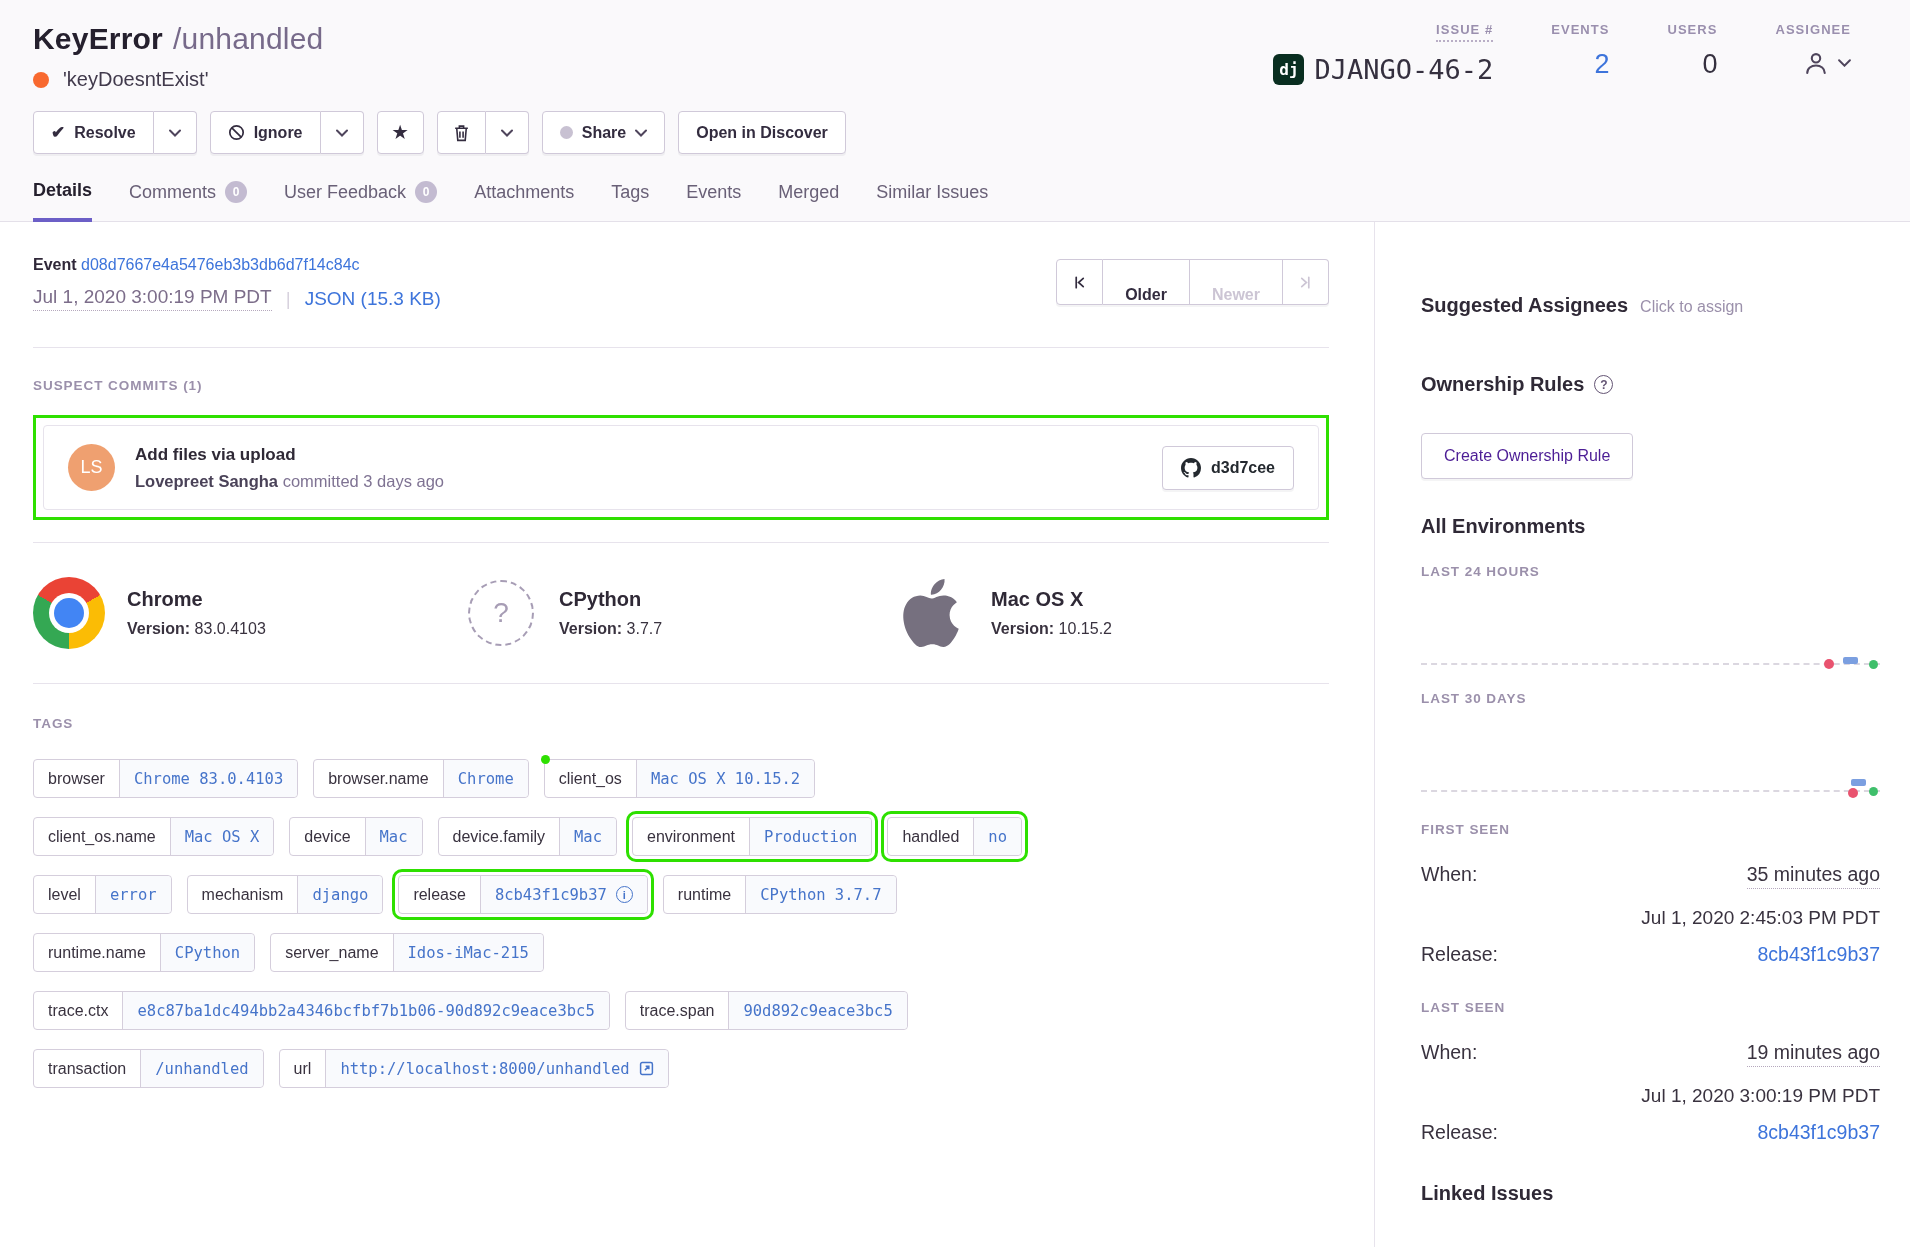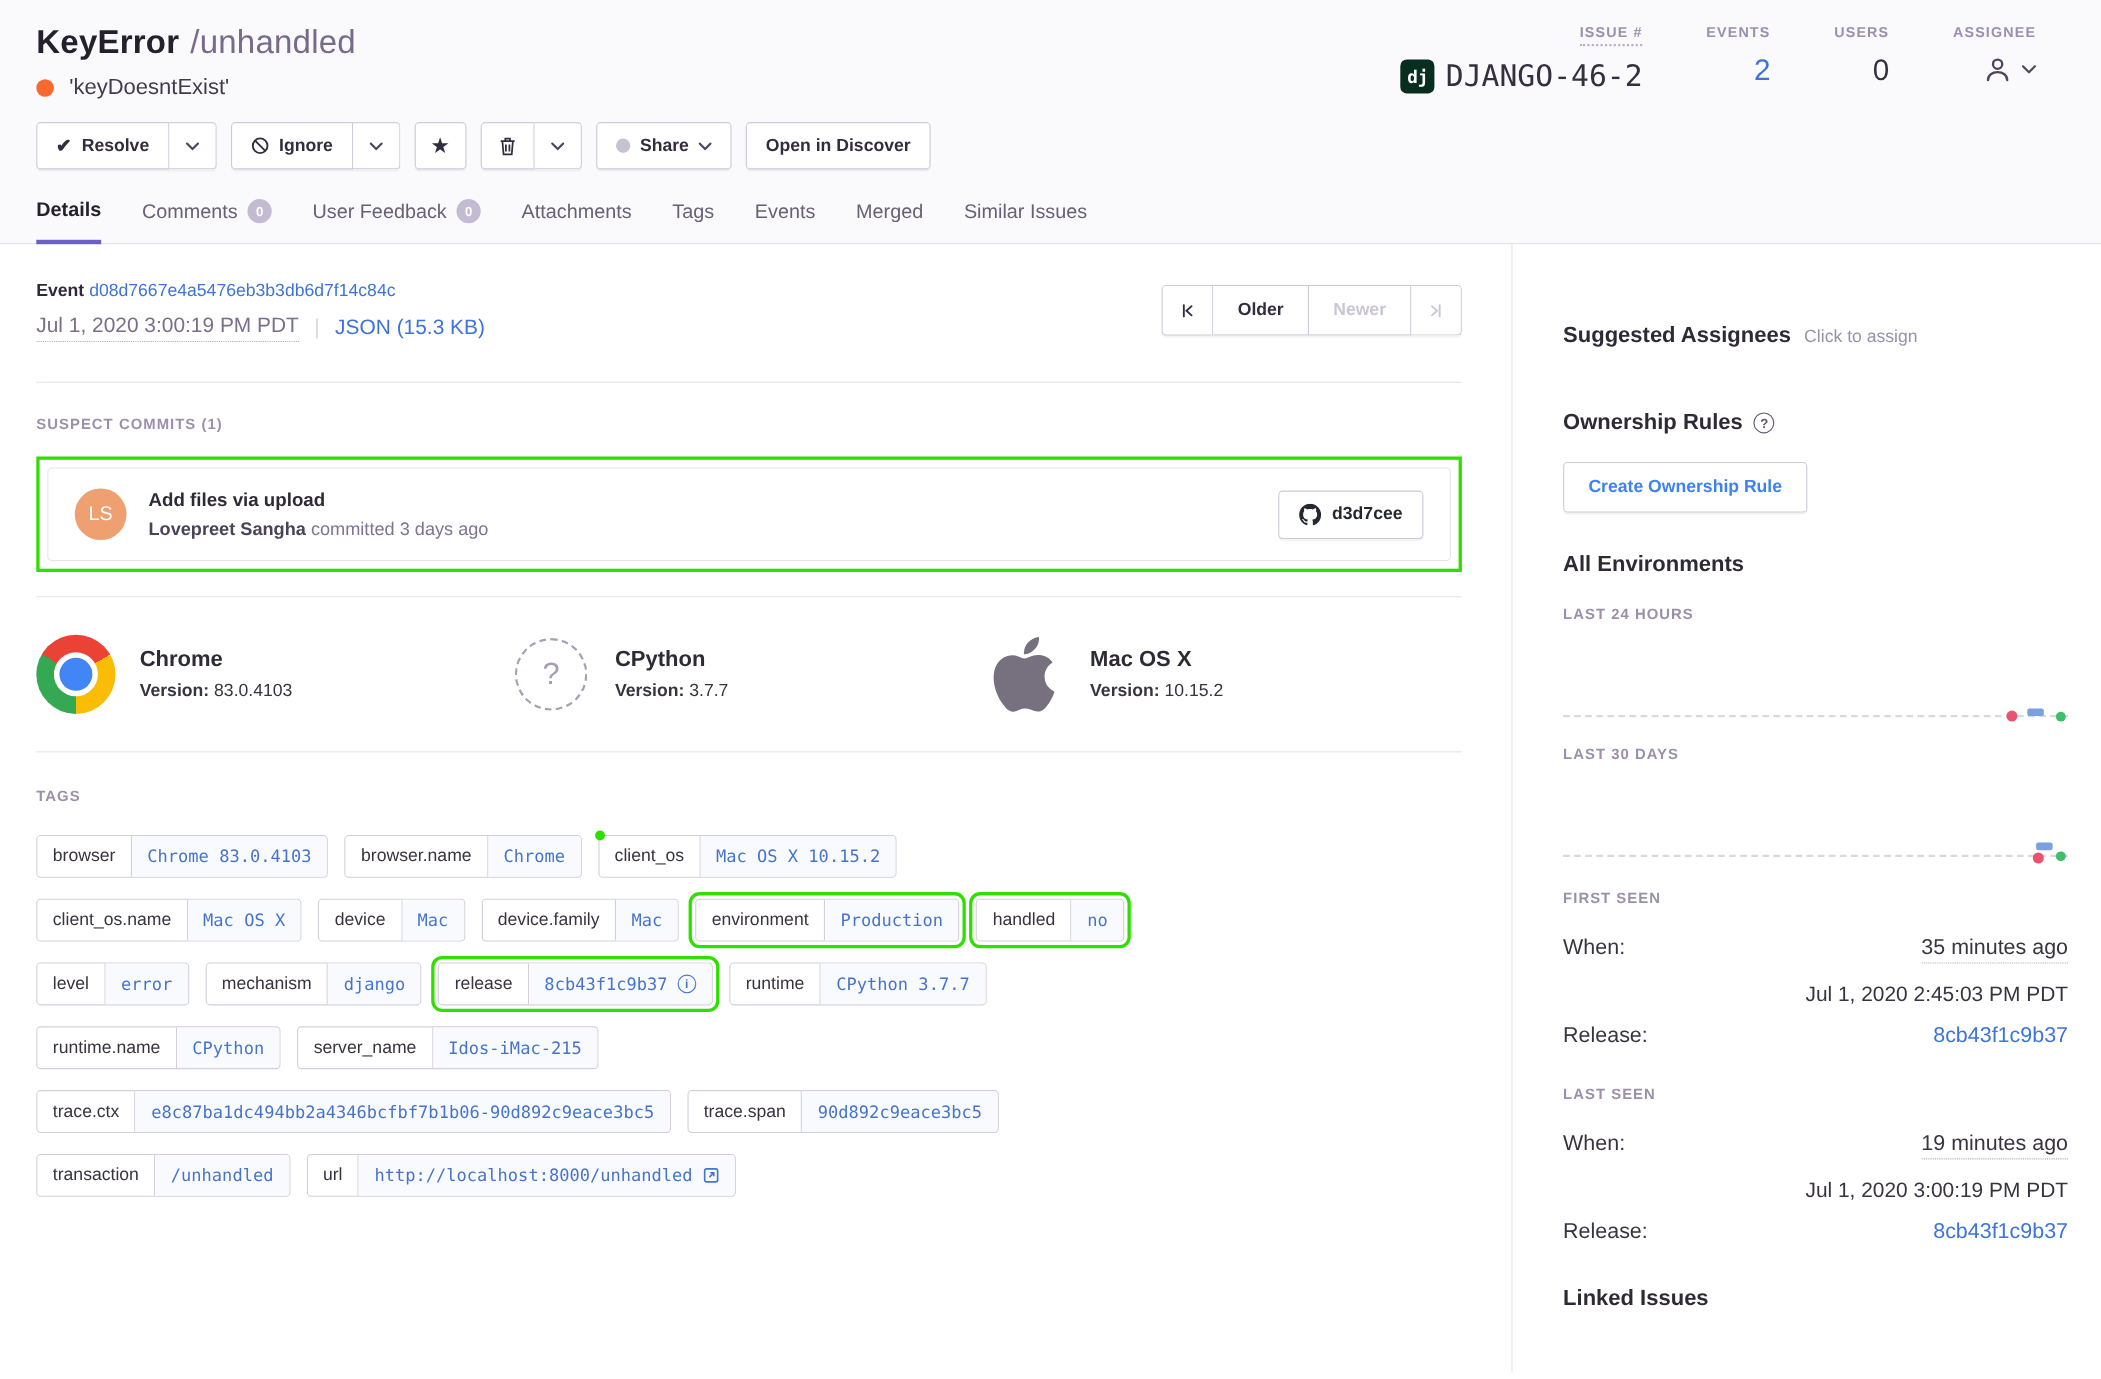--- a/index.html
+++ b/index.html
@@ -57,21 +57,21 @@
   
   .event-header { padding:34px 0 36px 0; display:flex; justify-content:space-between; align-items:flex-start; }
   .event-line { font-size:16px; }
   .event-label { font-weight:bold; color:#302839; }
   .link { color:#3d74db; cursor:pointer; }
   .event-date-line { margin-top:12px; font-size:19px; display:flex; align-items:center; gap:14px; }
   .event-date { color:#7c6d8a; border-bottom:1px dotted #b5a8bd; padding-bottom:2px; }
   .pipe { color:#d8d2de; }
   .pager { display:flex; margin-top:3px; }
   .pager .btn { height:46px; font-size:16px; }
-  .pager .btn.mid { border-radius:0; border-left:none; padding:0 22px; }
+  .pager .btn.mid { border-radius:0; border-left:none; padding:0 22px;align-items:flex-end; }
   .pager .btn:first-child { border-radius:4px 0 0 4px; }
   .pager .btn:last-child { border-radius:0 4px 4px 0; border-left:none; }
   .pager .disabled { color:#ccc5d4; }
   .pager .disabled svg { color:#ccc5d4; }
 
   .sec-label { font-size:13.5px; font-weight:bold; color:#9b90ab; letter-spacing:.07em; }
 
   
   .suspect { padding:30px 0 22px 0; }
   .annot-box { border:3px solid #2ee000; margin-top:22px; padding:7px; }
@@ -119,22 +119,22 @@
   .info-circ { width:17px; height:17px; border:1.5px solid #4674ca; border-radius:50%; flex:none;
     display:flex; align-items:center; justify-content:center; font-size:11px; font-weight:bold;
     font-family:"Liberation Sans", sans-serif; }
 
   
   .sb-h { font-size:20px; font-weight:bold; color:#2f2936; }
   .sb-hint { font-size:16px; font-weight:normal; color:#9b90ab; margin-left:12px; }
   .sb-ownership { margin-top:56px; display:flex; align-items:center; gap:10px; }
   .help-circ { width:19px; height:19px; border:1.6px solid #645574; border-radius:50%; color:#645574;
     display:flex; align-items:center; justify-content:center; font-size:12px; font-weight:bold; }
-  .sb-btn { margin-top:24px; display:inline-block; background:#fff; border:1px solid #d0c9d9;
-    border-radius:4px; padding:13px 22px; font-size:16px; font-weight:bold; color:#3b82f6;
+  .sb-btn { margin-top:37px; display:inline-block; background:#fff; border:1px solid #d0c9d9;
+    border-radius:4px; padding:13px 22px; font-size:16px; font-weight:normal; color:#4c1d95;
     box-shadow:0 2px 0 rgba(45,33,60,.05); cursor:pointer; }
   .sb-allenv { margin-top:36px; }
   .sb-chart-label { margin-top:26px; }
   .spark { position:relative; height:62px; margin-top:24px; border-bottom:2px dashed #dbd7e0; }
   .mk { position:absolute; border-radius:50%; }
   .mk-red { width:10px; height:10px; background:#e9536f; }
   .mk-green { width:9px; height:9px; background:#3fbf6b; }
   .mk-blue { width:15px; height:7px; border-radius:2px; background:#7b9fe0; }
   .seen-row { display:flex; justify-content:space-between; align-items:baseline; margin-top:26px; font-size:19.5px; color:#39323f; }
   .seen-rel { border-bottom:1px dotted #b5a8bd; padding-bottom:2px; }

